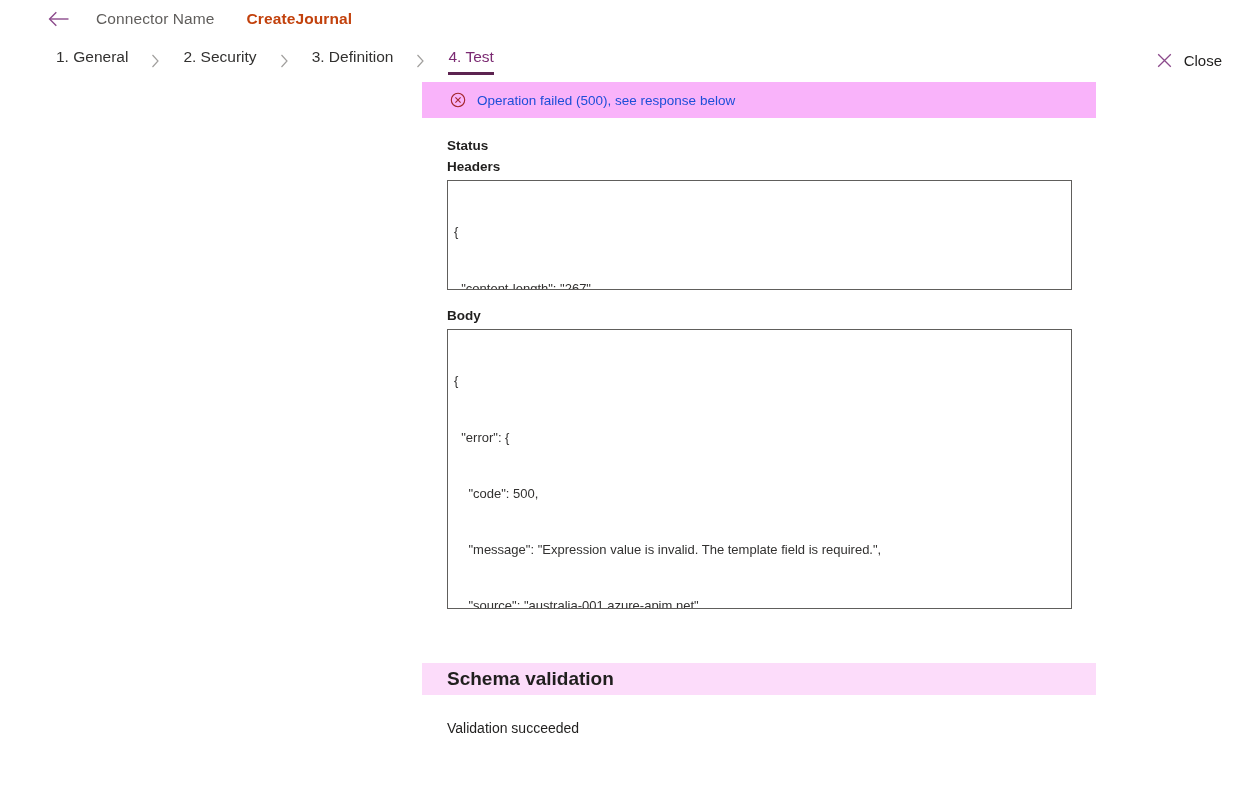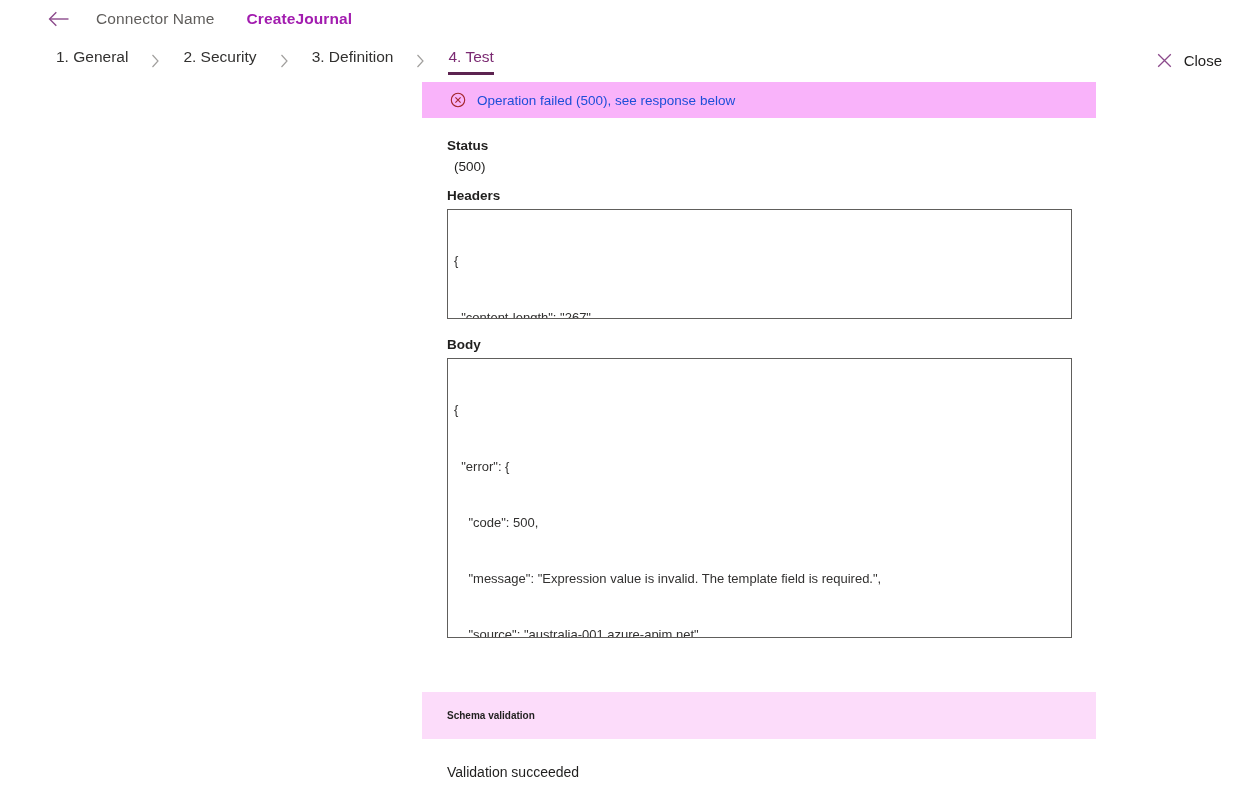--- a/index.html
+++ b/index.html
@@ -37,21 +37,21 @@
   .back-btn svg { display: block; }
   .connector-name {
     margin-left: 22px;
     font-size: 15.5px;
     color: #605e5c;
     letter-spacing: 0.1px;
   }
   .operation-name {
     margin-left: 32px;
     font-size: 15.5px;
-    color: #a21caf;
+    color: #c2410c;
     font-weight: 600;
     letter-spacing: 0.1px;
     text-align: center;
   }
 
   
   .stepnav {
     position: absolute;
     left: 8px; top: 42px;
     width: 1252px;
@@ -209,27 +209,27 @@
     white-space: pre;
     overflow: hidden;
     width: 625px;
   }
   .codebox.headers { height: 110px; margin-bottom: 18px; }
   .codebox.body { height: 280px; }
   .codebox .line { height: 18.7px; white-space: pre; }
 
   .schema-banner {
     margin-top: 54px;
-    height: 47px;
+    height: 32px;
     background: #fcdcfa;
     display: flex;
     align-items: center;
     padding-left: 25px;
     box-sizing: border-box;
-    font-size: 10px;
+    font-size: 19px;
     font-weight: 700;
     color: #201f1e;
   }
   .schema-result {
     padding-left: 25px;
     padding-top: 25px;
     font-size: 14px;
     color: #201f1e;
   }
 </style>
@@ -293,21 +293,20 @@
         <path d="M5.4 5.4 L10.6 10.6 M10.6 5.4 L5.4 10.6" fill="none" stroke="#a4262c" stroke-width="1.1"></path>
       </svg>
     </span>
     <span class="error-text">Operation failed (500), see response below</span>
   </div>
 
 
   <div class="resp">
 
     <div class="field-label">Status</div>
-    <div class="status-value">(500)</div>
 
     <div class="field-label">Headers</div>
     <div class="codebox headers">
       <div class="line">{</div>
       <div class="line">  "content-length": "267",</div>
       
       
     </div>
 
     <div class="field-label">Body</div>

